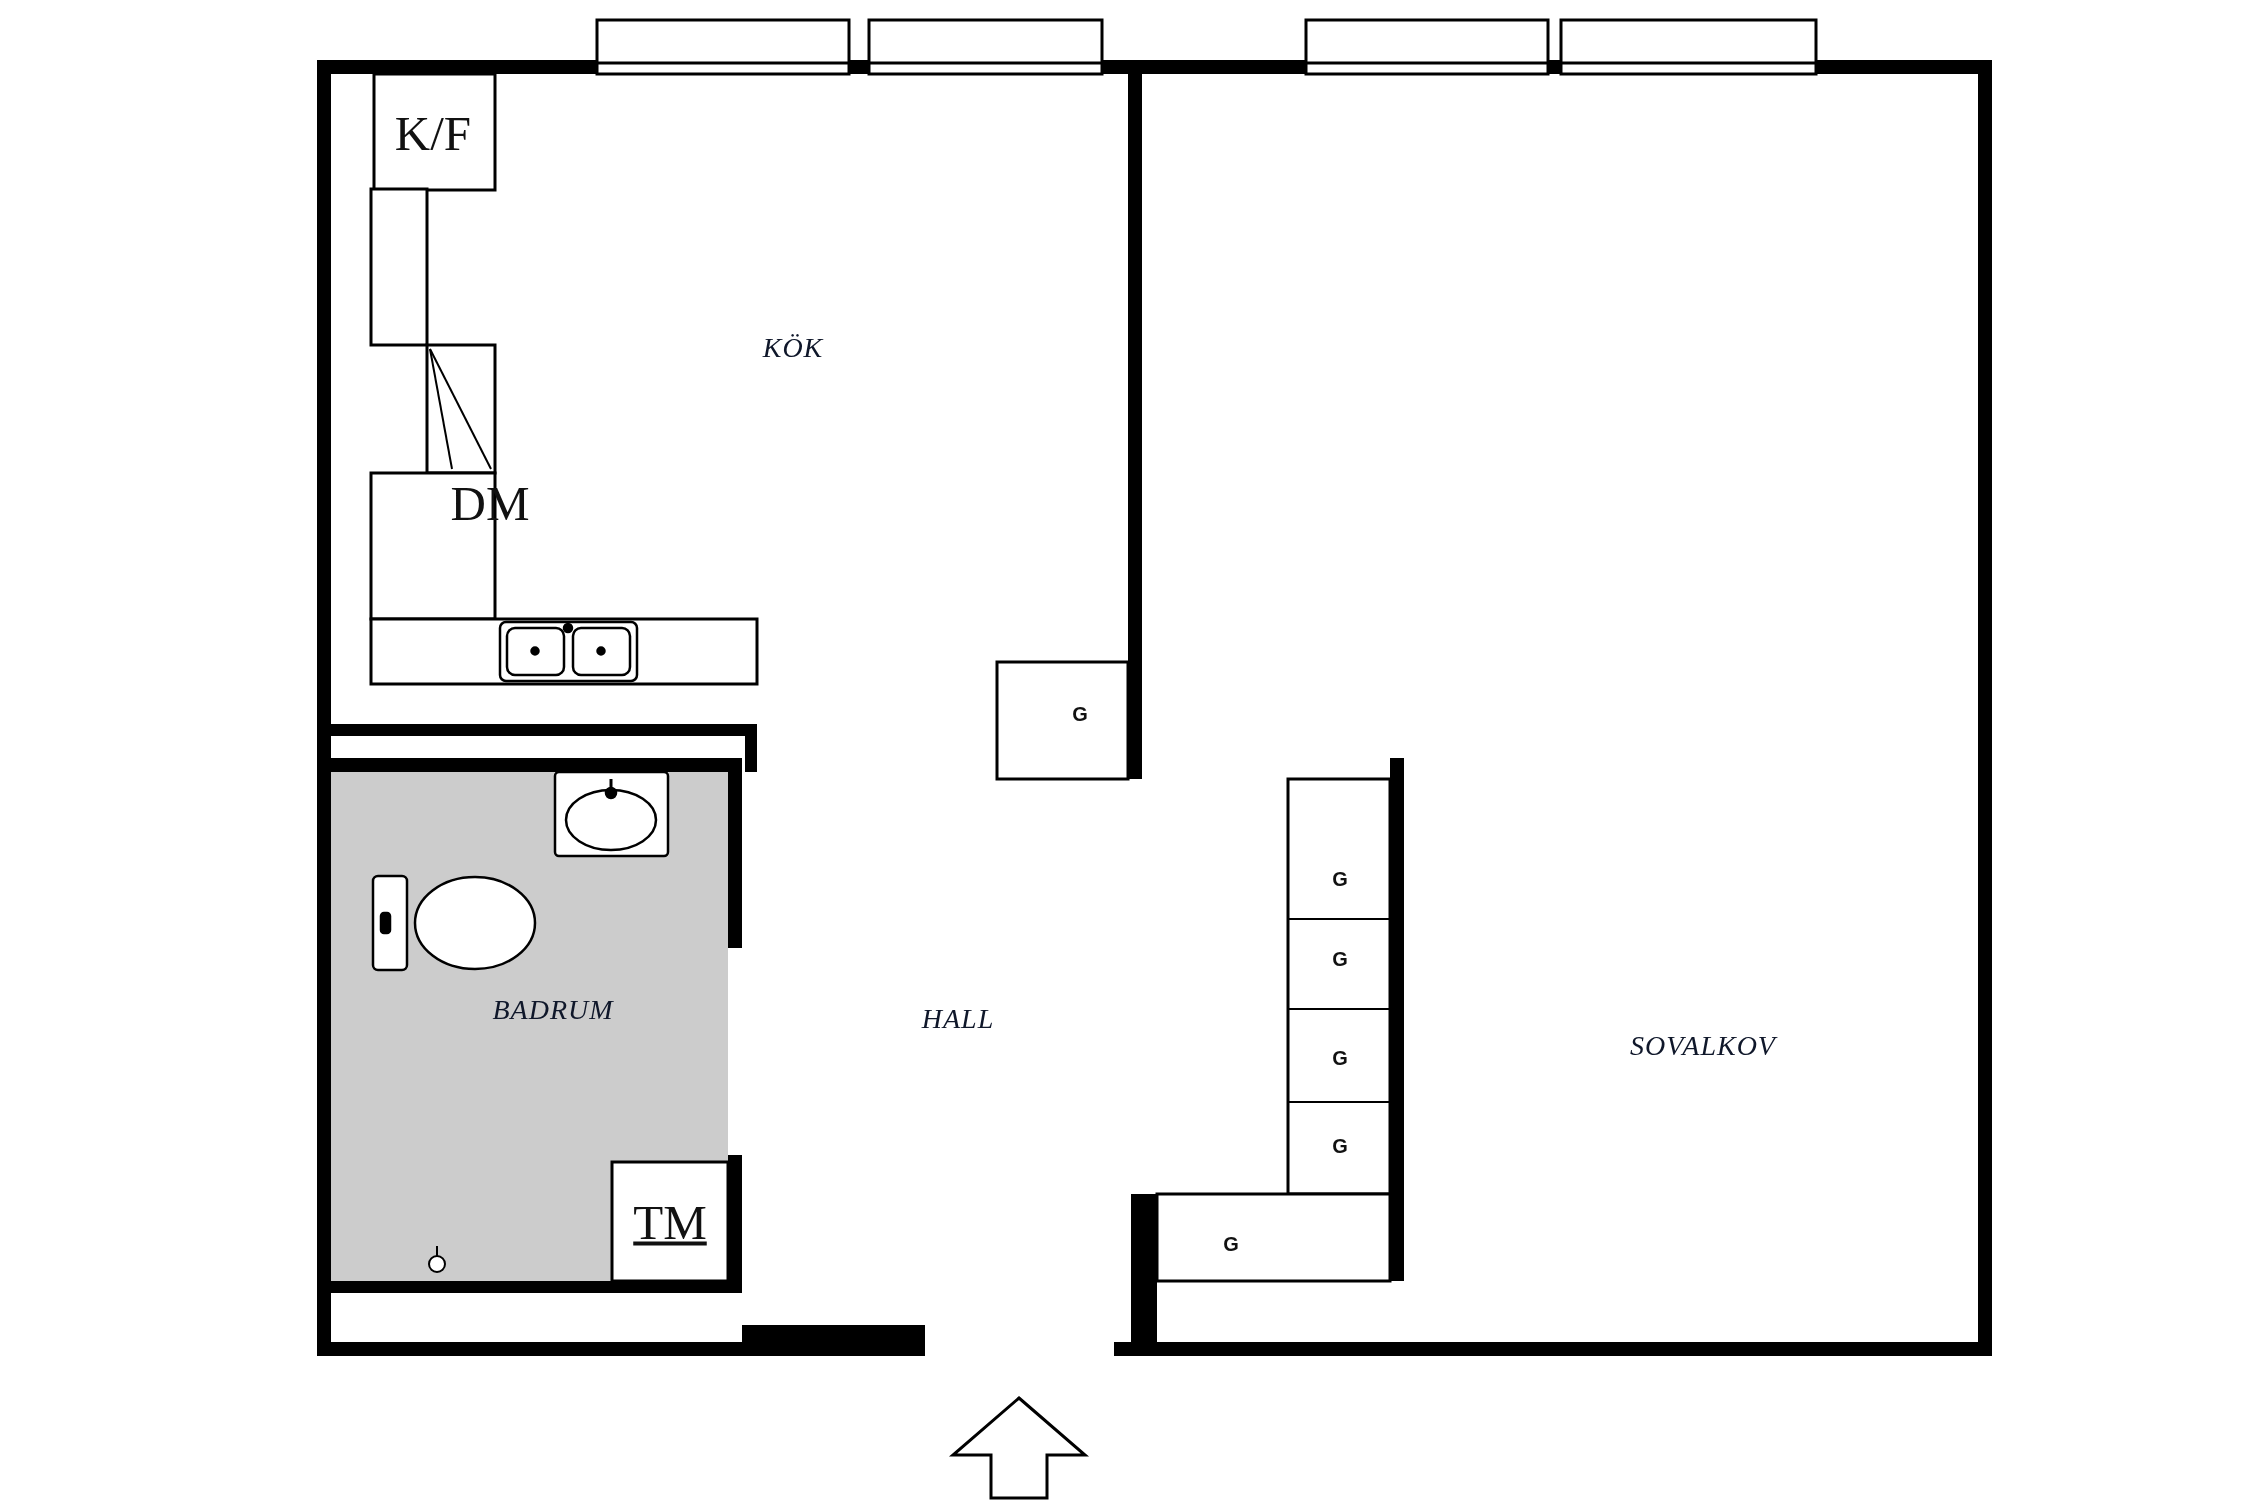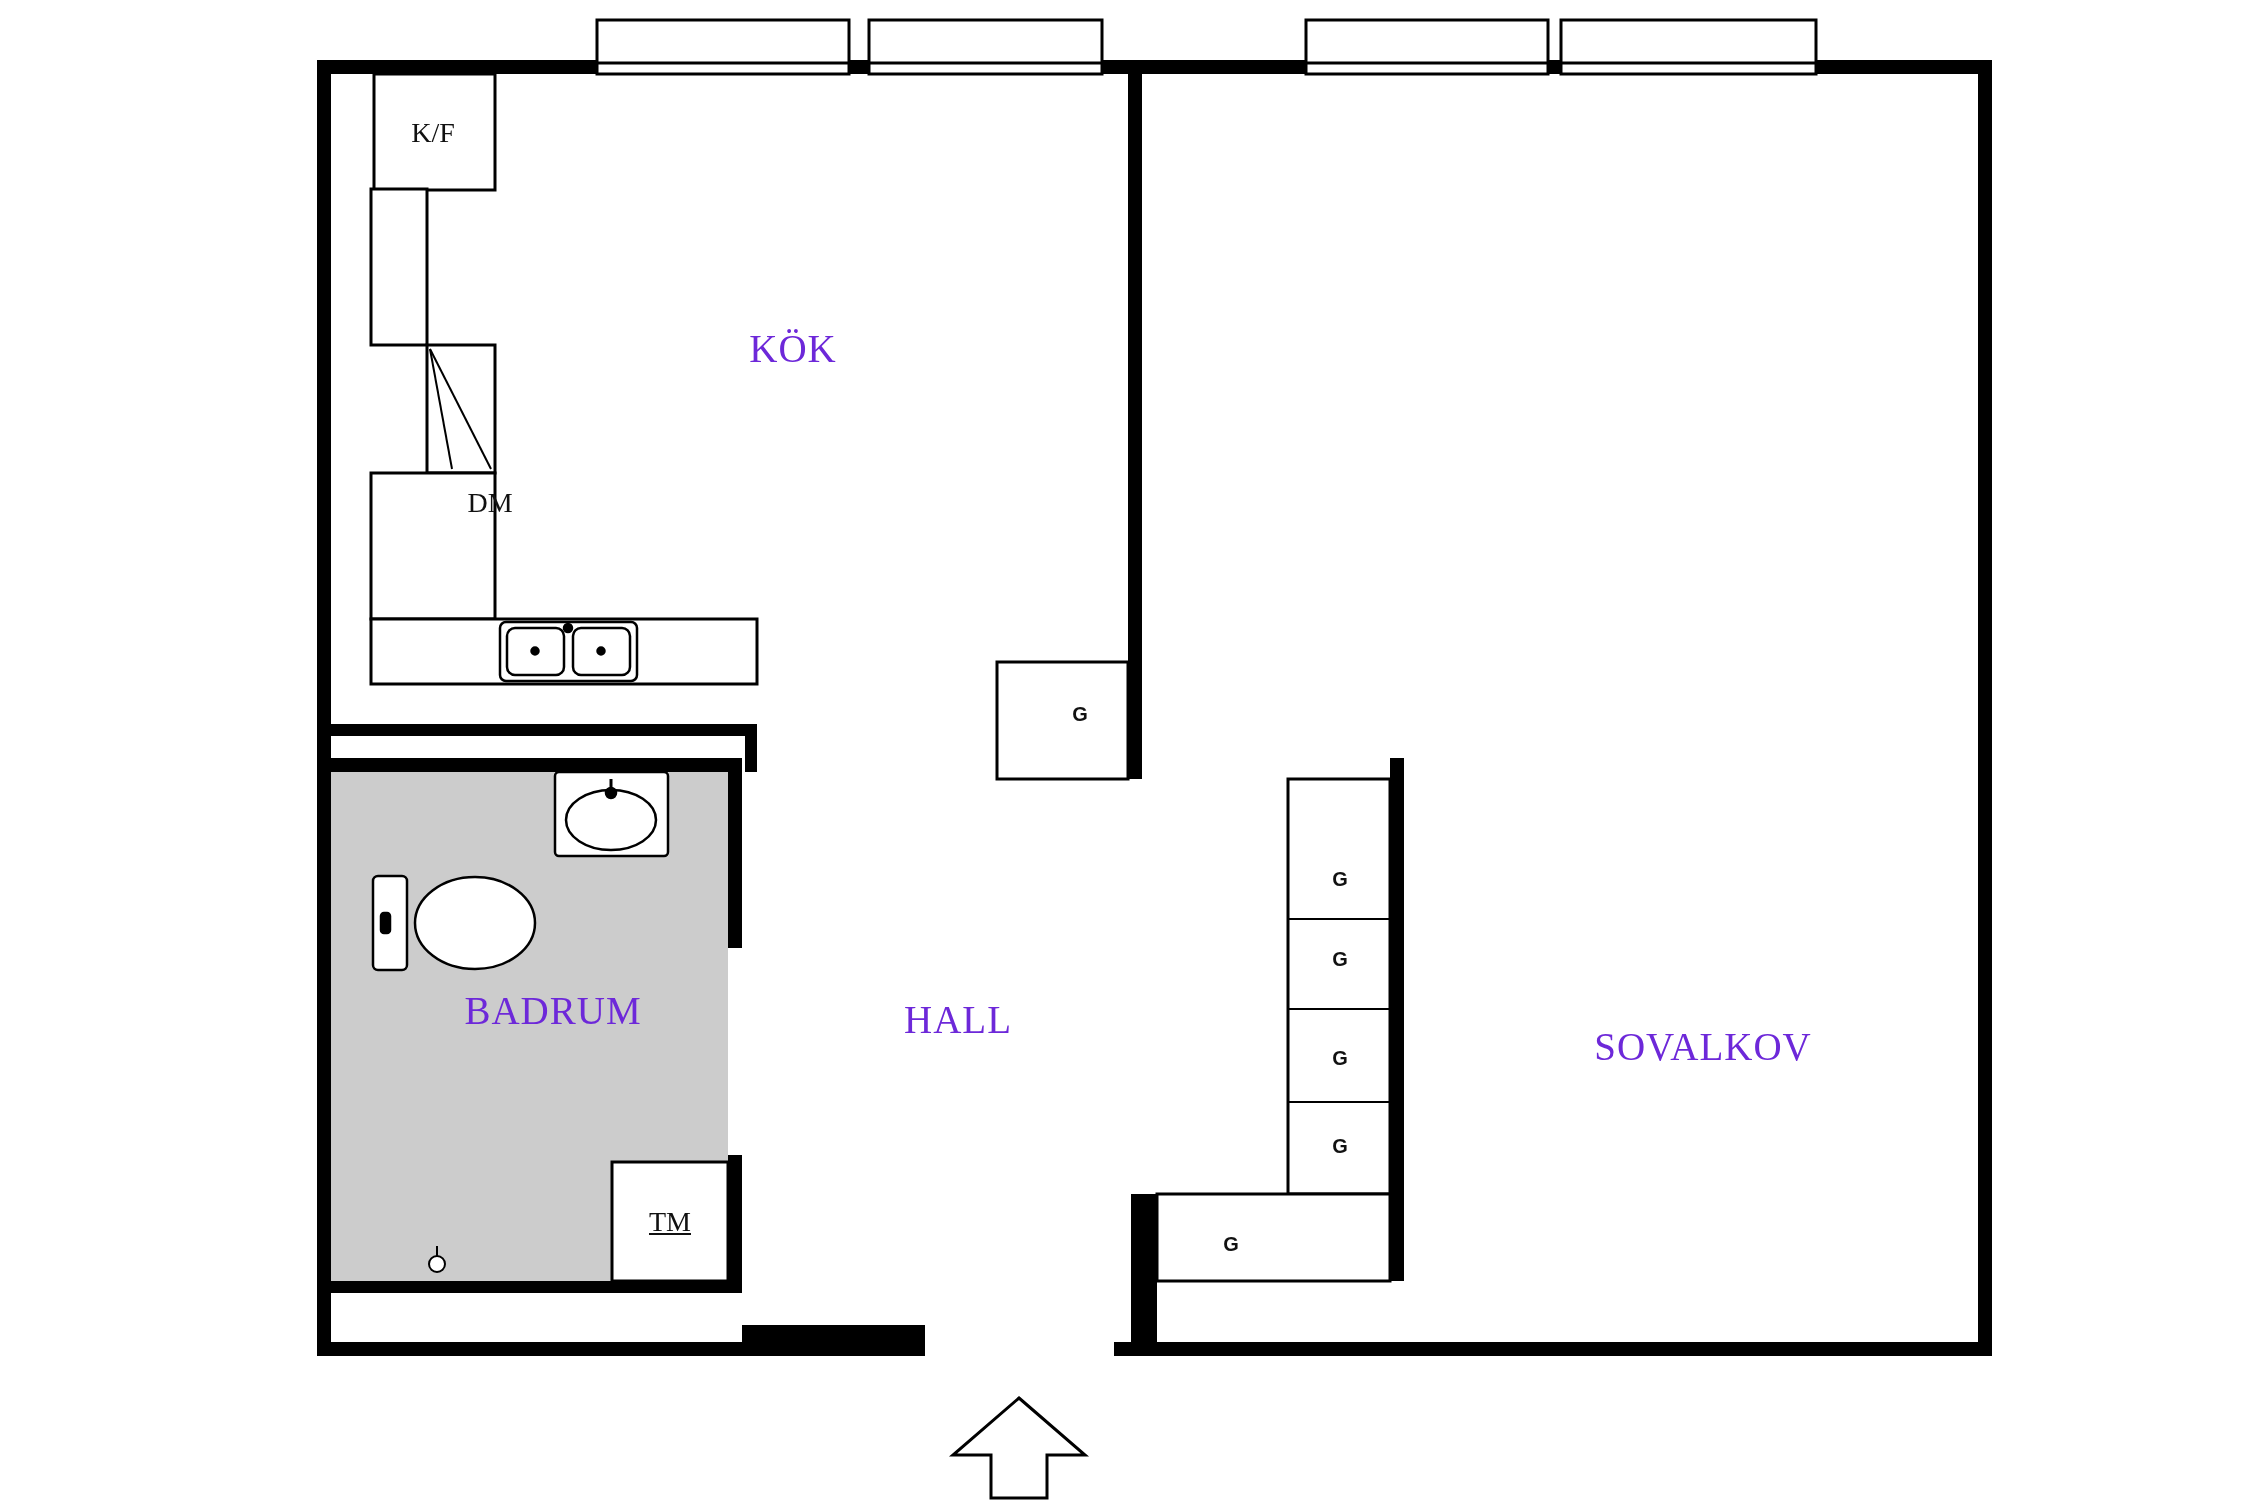--- a/index.html
+++ b/index.html
@@ -16,30 +16,31 @@
   }
   #floorplan-svg {
     position: absolute;
     left: 0;
     top: 0;
   }
   .plan-label {
     position: absolute;
     transform: translate(-50%, -50%);
     font-family: "Liberation Serif", serif;
-    font-size: 39px;
-    color: #6d28d9;
+    font-size: 28px;
+    color: #0f172a;
     letter-spacing: 1px;
     white-space: nowrap;
+    font-style: italic;
   }
   .appliance-label {
     position: absolute;
     transform: translate(-50%, -50%);
     font-family: "Liberation Serif", serif;
-    font-size: 28px;
+    font-size: 49px;
     color: #111111;
     white-space: nowrap;
   }
   .g-label {
     position: absolute;
     transform: translate(-50%, -50%);
     font-family: "Liberation Sans", sans-serif;
     font-size: 20px;
     font-weight: bold;
     color: #111111;

